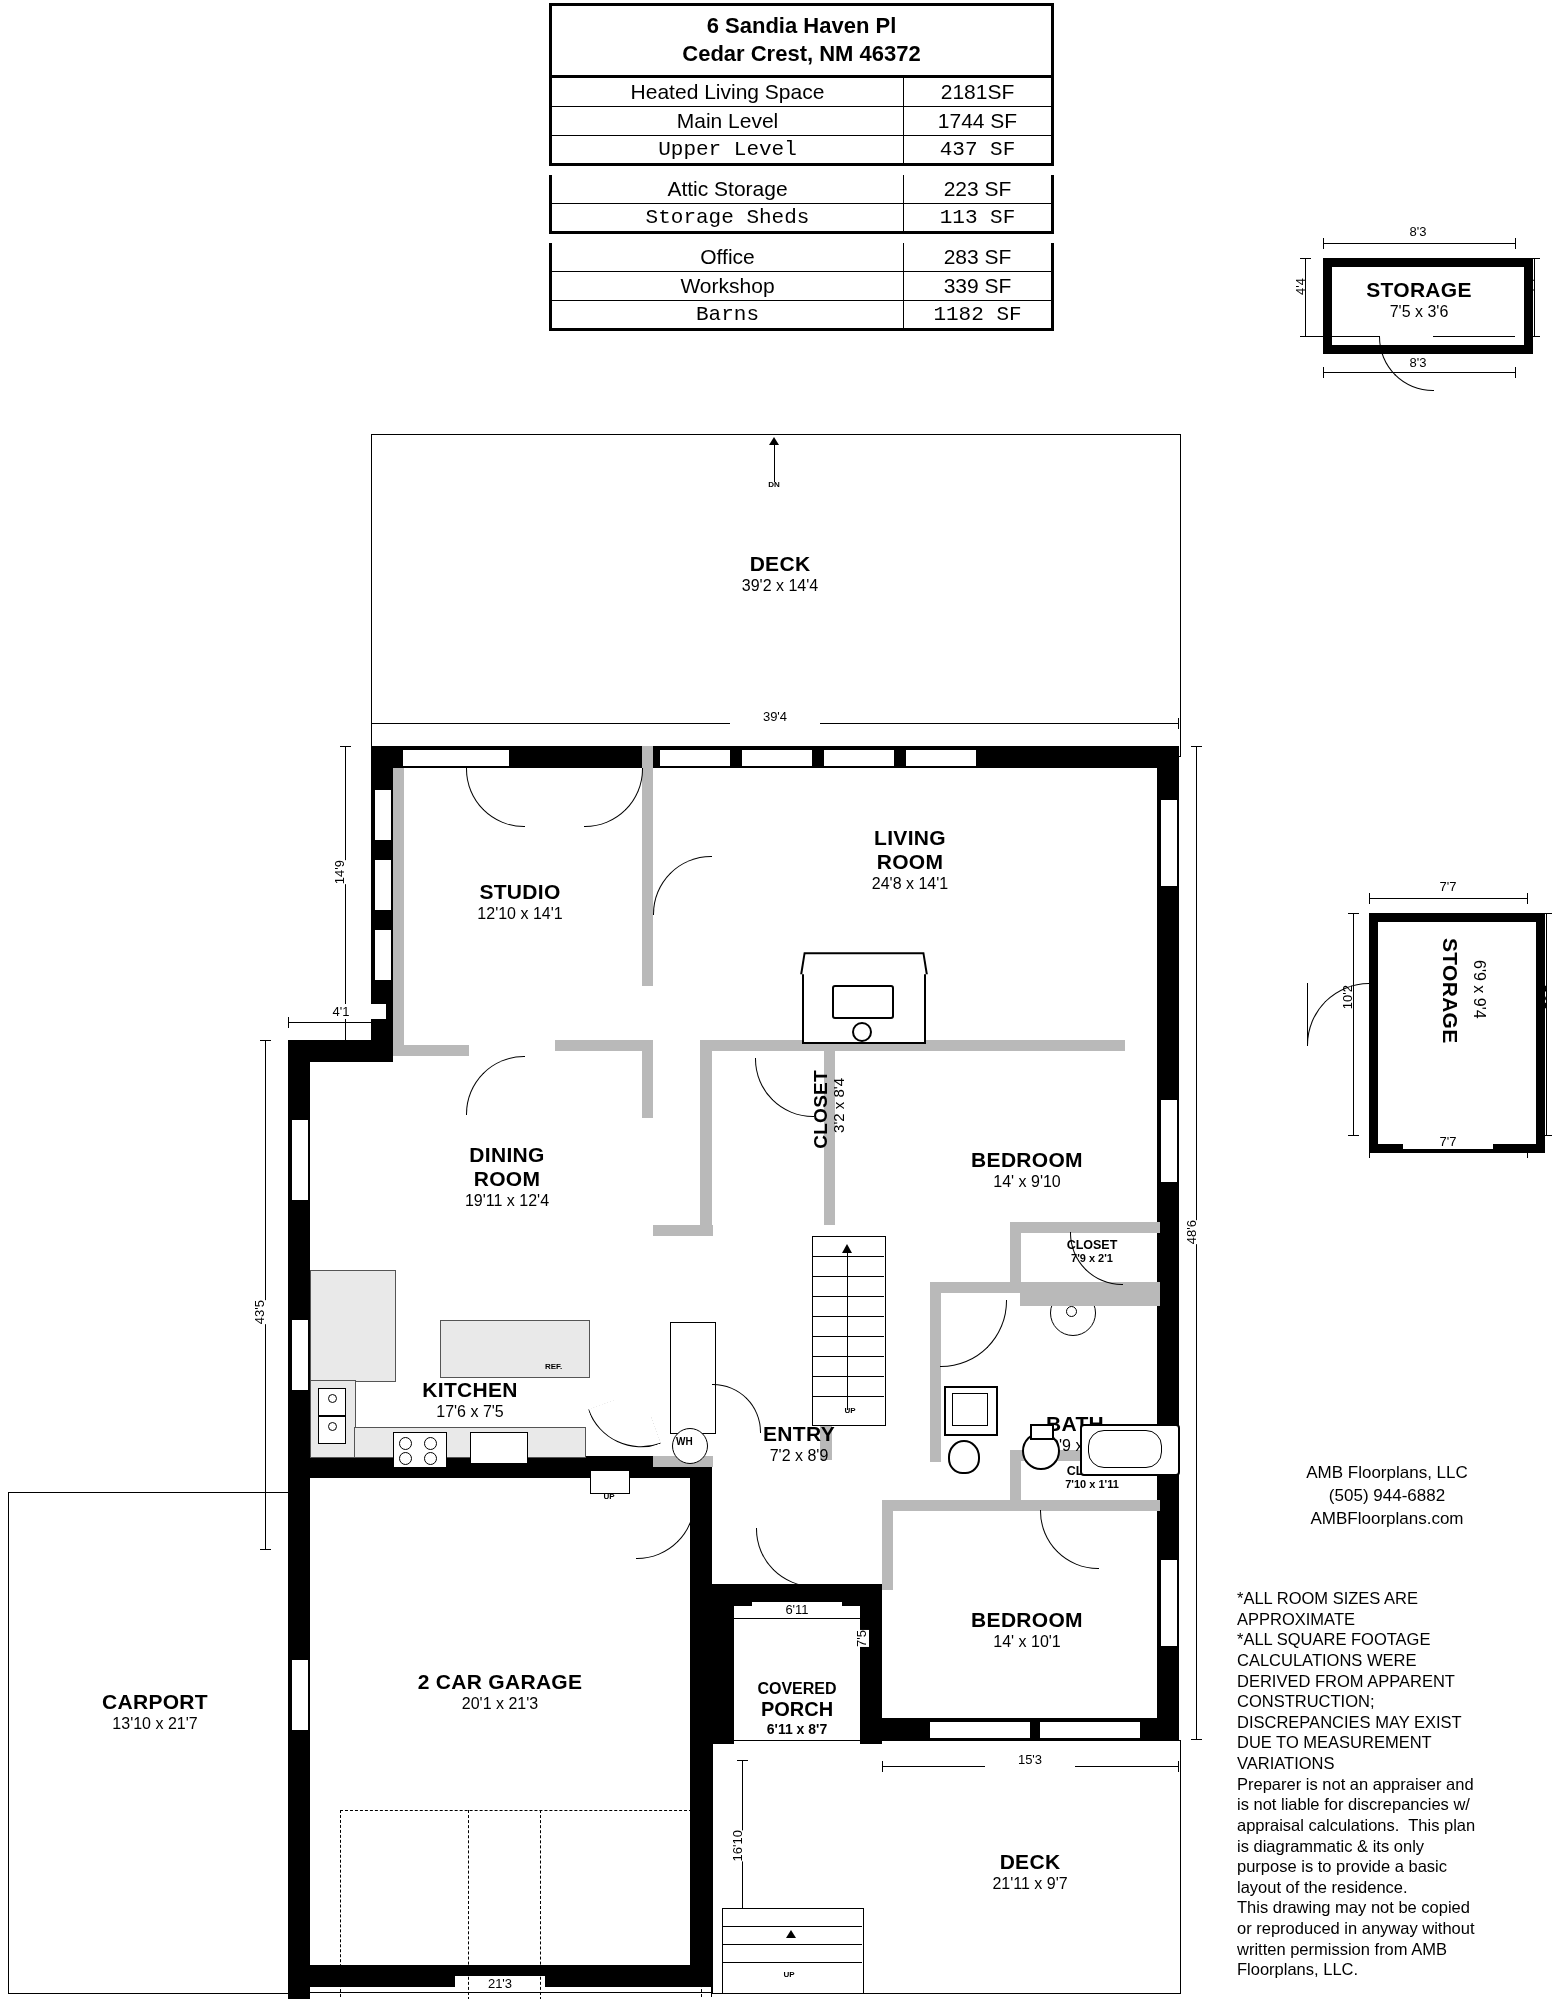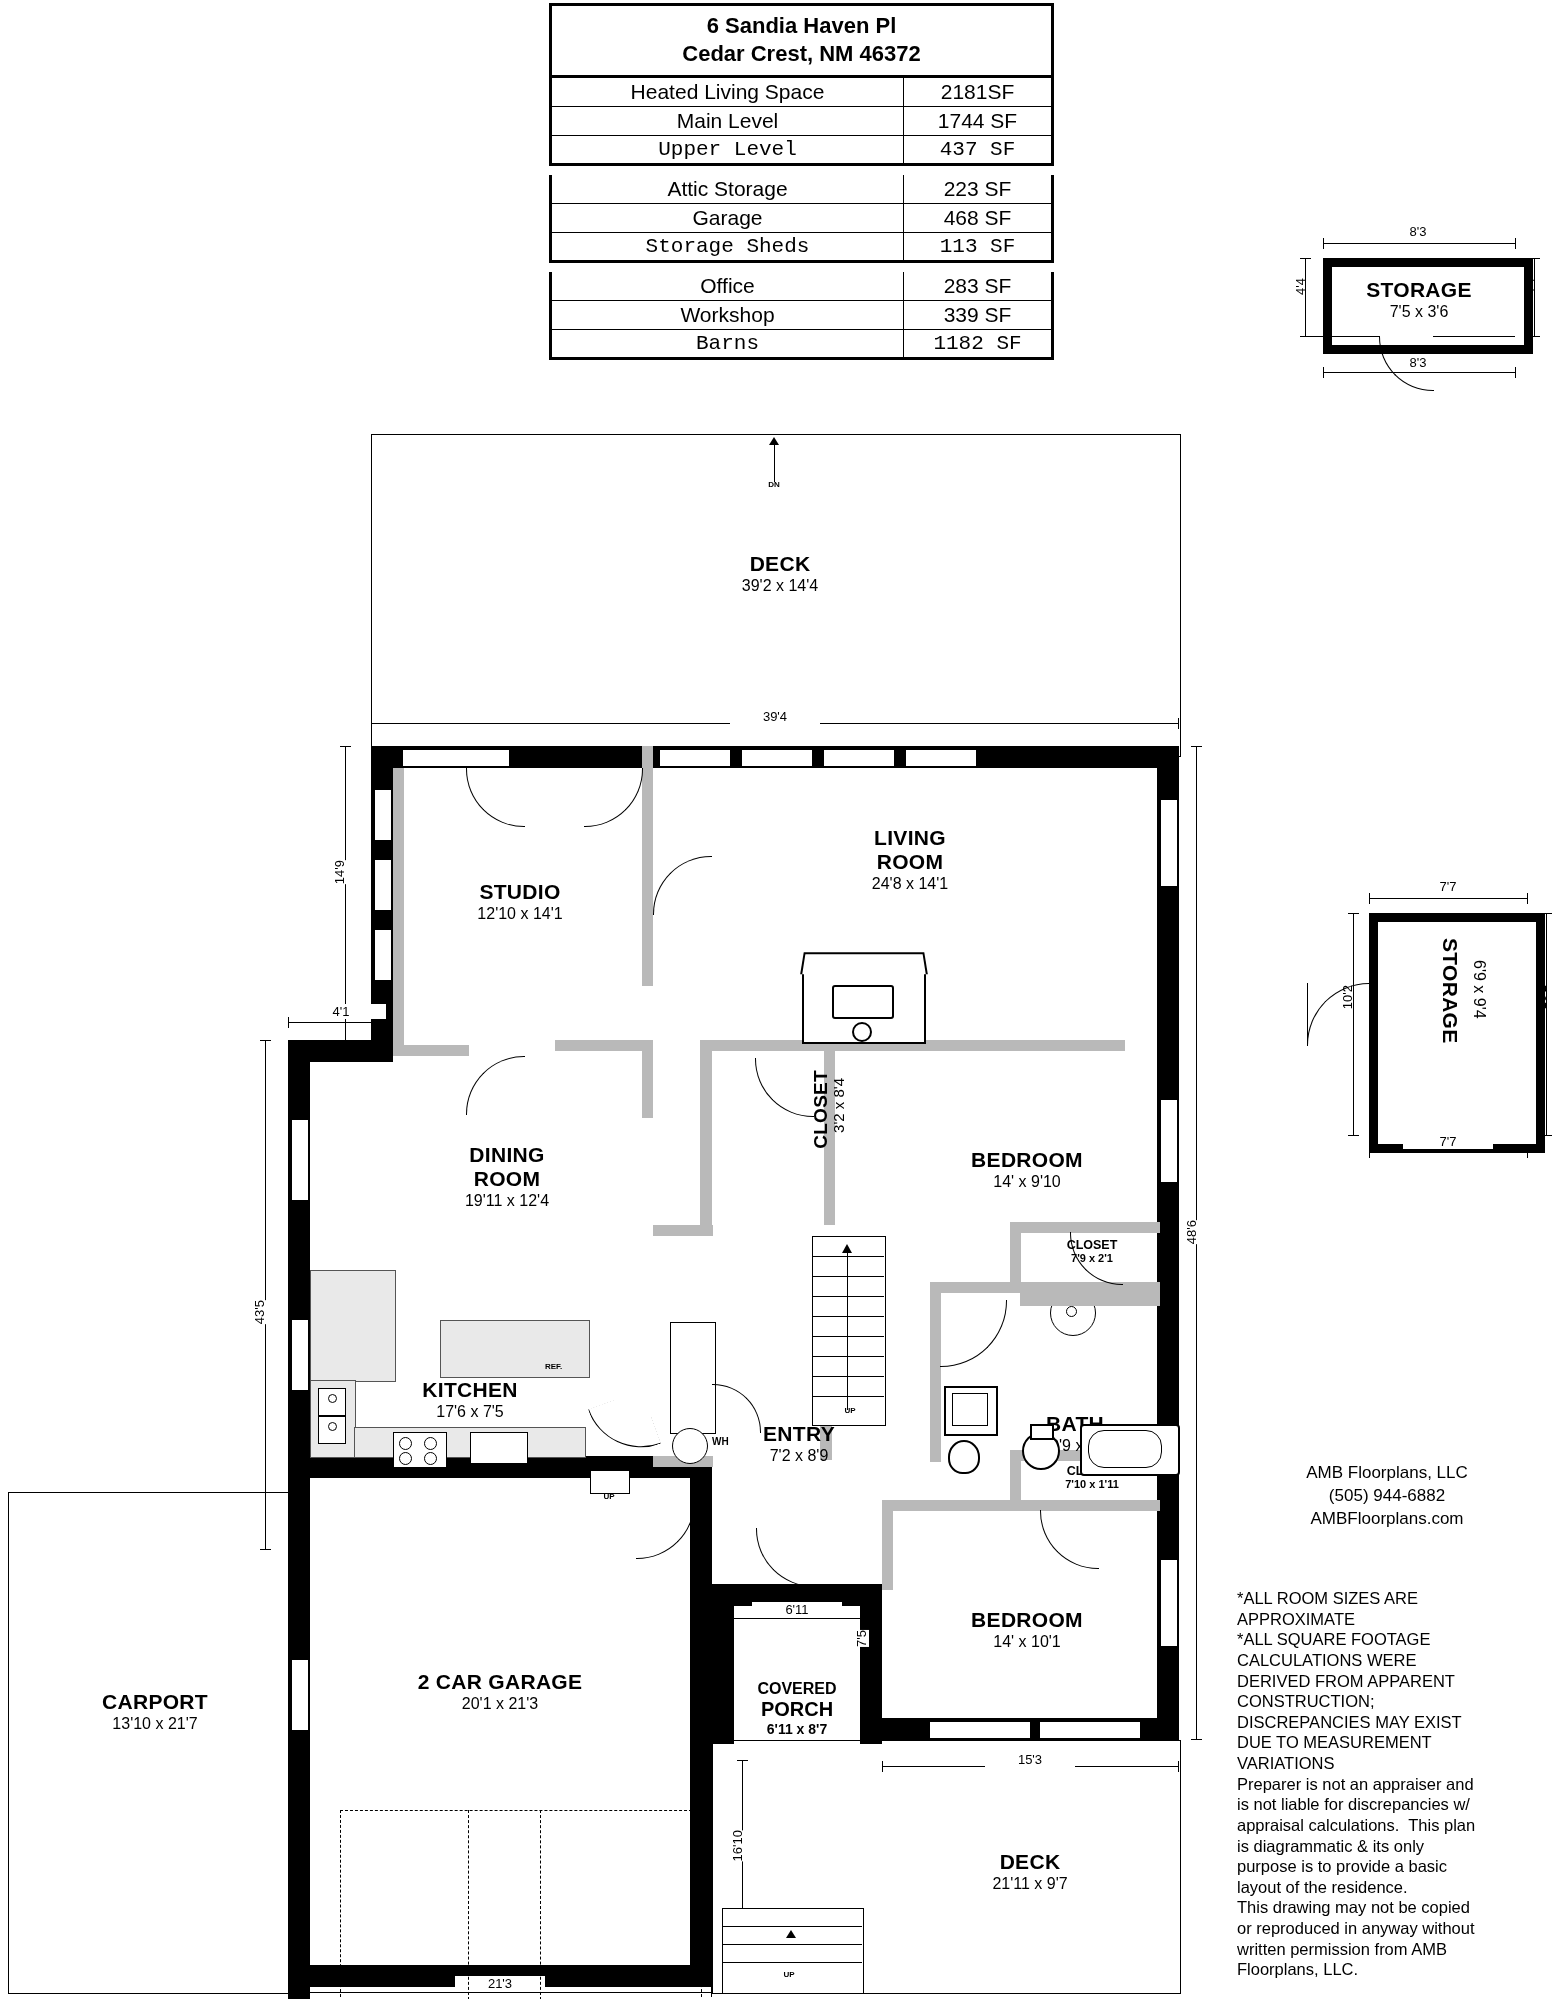--- a/index.html
+++ b/index.html
@@ -75,24 +75,20 @@
     </tbody>
       </table>
   </div>
   <div class="gap"></div>
   <div class="grp">
     <table>
       <tbody>
           <tr>
         <td class="lbl">Attic Storage</td>
         <td class="val">223 SF</td>
-      </tr>
-      <tr>
-        <td class="lbl">Garage</td>
-        <td class="val">468 SF</td>
       </tr>
       <tr>
         <td class="lbl">Storage Sheds</td>
         <td class="val">113 SF</td>
       </tr>
     </tbody>
       </table>
   </div>
   <div class="gap"></div>
   <div class="grp">
@@ -370,21 +366,21 @@
 
   <div class="abs" style="left:393px;top:1432px;width:52px;height:34px;border:1px solid #000;background:#fff;"></div>
   <div class="abs" style="left:399px;top:1437px;width:11px;height:11px;border:1px solid #000;border-radius:50%;"></div>
   <div class="abs" style="left:424px;top:1437px;width:11px;height:11px;border:1px solid #000;border-radius:50%;"></div>
   <div class="abs" style="left:399px;top:1452px;width:11px;height:11px;border:1px solid #000;border-radius:50%;"></div>
   <div class="abs" style="left:424px;top:1452px;width:11px;height:11px;border:1px solid #000;border-radius:50%;"></div>
 
   <div class="abs" style="left:470px;top:1432px;width:56px;height:30px;border:1px solid #000;background:#fff;"></div>
 
   <div class="abs" style="left:672px;top:1428px;width:34px;height:34px;border:1px solid #000;border-radius:50%;background:#fff;"></div>
-  <div class="abs" style="left:712px;top:1436px;font-size:10px;font-weight:bold;">WH</div>
+  <div class="abs" style="left:676px;top:1436px;font-size:10px;font-weight:bold;">WH</div>
 </div>
 
 <div>
   <div class="abs" style="left:1050px;top:1290px;width:44px;height:44px;border:1px solid #000;border-radius:50%;background:#fff;"></div>
   <div class="abs" style="left:1066px;top:1306px;width:9px;height:9px;border:1px solid #000;border-radius:50%;"></div>
   <div class="iwall" style="left:1020px;top:1282px;width:140px;height:24px;"></div>
   <div class="abs" style="left:1080px;top:1424px;width:96px;height:48px;border:2px solid #000;border-radius:4px;background:#fff;"></div>
   <div class="abs" style="left:1088px;top:1430px;width:72px;height:36px;border:1px solid #000;border-radius:16px;background:#fff;"></div>
   <div class="abs" style="left:1022px;top:1432px;width:34px;height:34px;border:2px solid #000;border-radius:50%;background:#fff;"></div>
   <div class="abs" style="left:1030px;top:1424px;width:20px;height:12px;border:2px solid #000;background:#fff;"></div>

